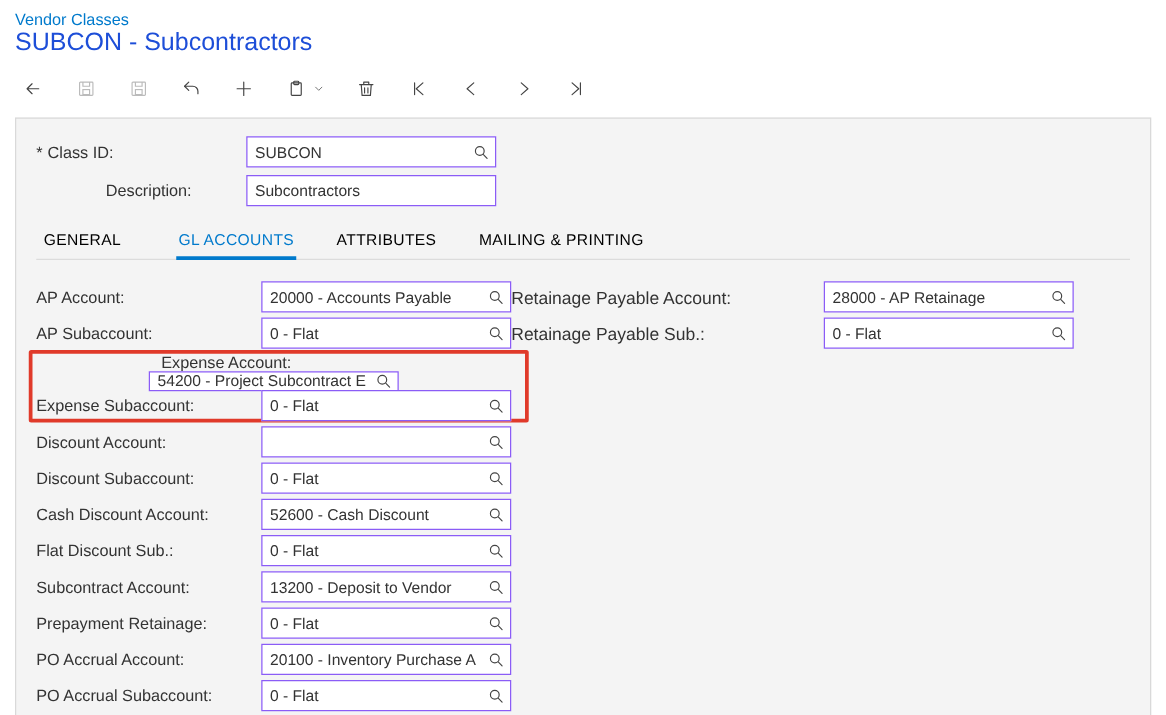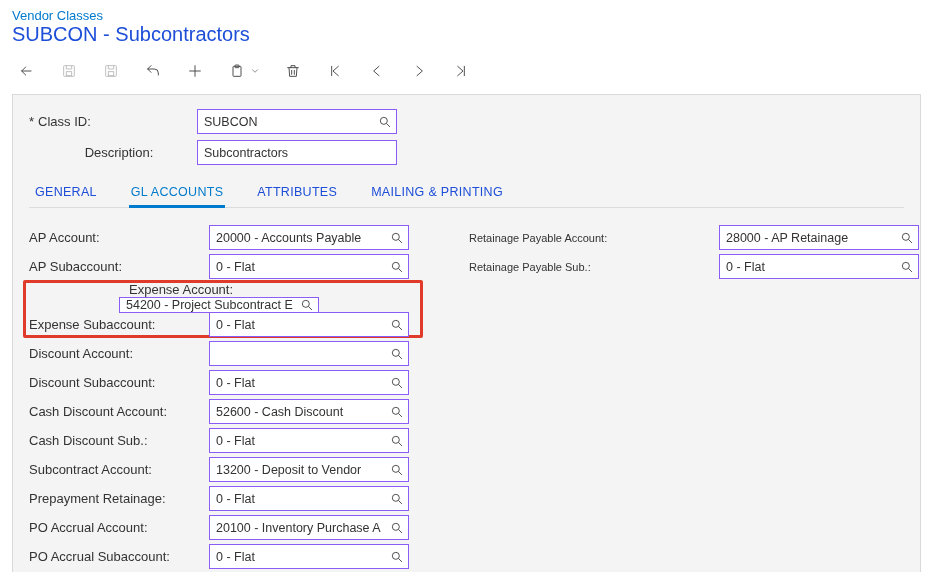--- a/index.html
+++ b/index.html
@@ -95,48 +95,48 @@
     display: flex;
     gap: 30px;
     border-bottom: 1px solid #dcdcdc;
     margin-bottom: 16px;
     padding-left: 4px;
   }
   .tab {
     padding: 6px 2px 8px 2px;
     font-size: 12.5px;
     letter-spacing: 0.3px;
-    color: #1d4ed8;
+    color: #000000;
     cursor: pointer;
     position: relative;
   }
   .tab.active {
     color: #007ACC;
     font-weight: 400;
+    margin-left: 12px;
   }
   .tab.active::after {
     content: "";
     position: absolute;
     left: 0; right: 0; bottom: -1px;
     height: 3px;
     background: #007ACC;
   }
   .columns {
     display: flex;
-    gap: 60px;
   }
   .col { }
   .gl-row {
     display: flex;
     align-items: center;
     margin-bottom: 2px;
     height: 27px;
   }
   .gl-label { width: 180px; color: #333; font-size: 13px; }
-  .gl-label-wide { width: 250px; color: #333; font-size: 11px; }
+  .gl-label-wide { width: 250px; color: #333; font-size: 14px; }
   .rel { position: relative; }
   .highlight-box {
     position: absolute;
     border: 3px solid #e03a2a;
     border-radius: 2px;
     left: -6px;
     top: -2px;
     width: 400px;
     height: 58px;
     pointer-events: none;
@@ -319,21 +319,21 @@
           <div class="gl-label">Cash Discount Account:</div>
           <div class="input-wrap">
             <input type="text" value="52600 - Cash Discount" style="">
             <span class="lookup-icon"><svg viewBox="0 0 24 24">
                 <circle cx="10" cy="10" r="6"></circle>
                 <path d="M15 15l5 5" stroke-linecap="round"></path>
               </svg></span>
           </div>
         </div>
         <div class="gl-row">
-          <div class="gl-label">Cash Discount Sub.:</div>
+          <div class="gl-label">Flat Discount Sub.:</div>
           <div class="input-wrap">
             <input type="text" value="0 - Flat" style="">
             <span class="lookup-icon"><svg viewBox="0 0 24 24">
                 <circle cx="10" cy="10" r="6"></circle>
                 <path d="M15 15l5 5" stroke-linecap="round"></path>
               </svg></span>
           </div>
         </div>
         <div class="gl-row">
           <div class="gl-label">Subcontract Account:</div>

